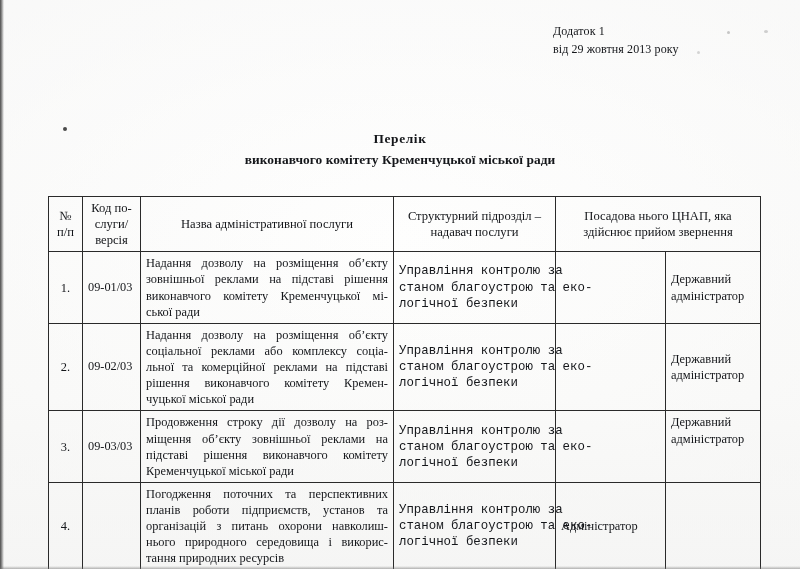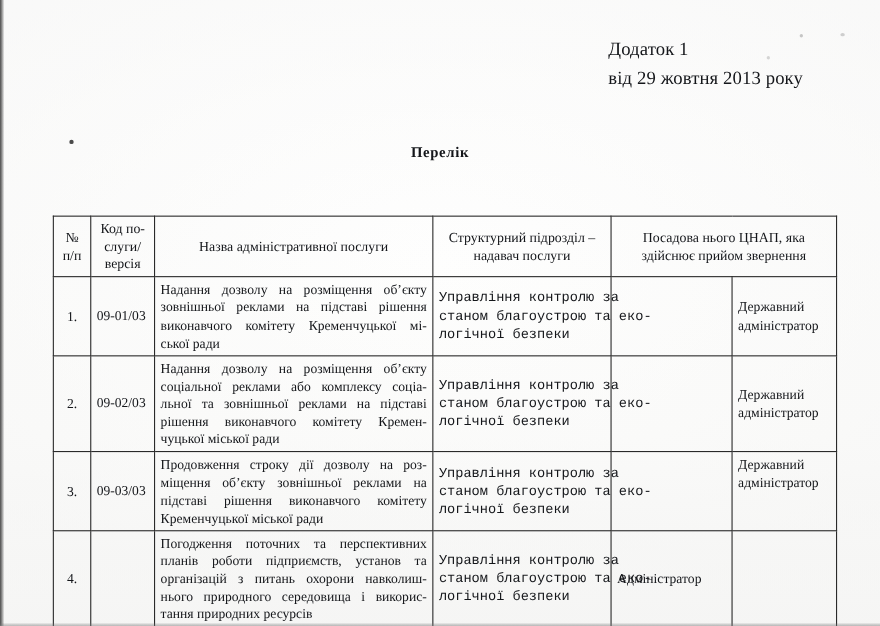--- a/index.html
+++ b/index.html
@@ -56,23 +56,23 @@
 
   .layer {
     position: relative;
     z-index: 2;
   }
 
   
   .doc-header {
     position: absolute;
     left: 553px;
-    top: 32px;
+    top: 22px;
     line-height: 1.52;
-    font-size: 17px;
+    font-size: 12px;
     letter-spacing: .1px;
     white-space: nowrap;
   }
   .doc-header div { margin: 0; }
 
   
   .doc-title {
     position: absolute;
     left: 0;
     top: 128px;
@@ -168,20 +168,21 @@
   <div class="speck" style="left:764px; top:30px; width:4px; height:3px; opacity:.45;"></div>
   <div class="speck" style="left:697px; top:51px; width:3px; height:3px; opacity:.4;"></div>
 
   <div class="doc-header layer">
     <div>Додаток 1</div>
     <div>від  29 жовтня 2013 року</div>
   </div>
 
   <div class="doc-title layer">
     <div class="t-main">Перелік</div>
+    <div>виконавчого комітету Кременчуцької міської ради</div>
   </div>
 
   <div class="tbl-wrap layer">
     <table class="svc">
       <colgroup>
         <col class="c-num">
           <col class="c-code">
           <col class="c-name">
         <col class="c-dept">
           <col class="c-offA">
@@ -231,21 +232,21 @@
             <span>адміністратор</span>
           </td>
         </tr>
 
         <tr>
           <td class="num">2.</td>
           <td class="code">09-02/03</td>
           <td class="name">
             <span>Надання дозволу на розміщення об’єкту</span>
             <span>соціальної реклами або комплексу соціа-</span>
-            <span>льної та зовнішньої реклами на підставі</span>
+            <span>льної та комерційної реклами на підставі</span>
             <span>рішення виконавчого комітету Кремен-</span>
             <span>чуцької міської ради</span>
           </td>
           <td class="dept">
             <span class="nowrapline">Управління контролю за</span><br>
             <span class="nowrapline">станом благоустрою та еко-</span><br>
             <span class="nowrapline">логічної безпеки</span>
           </td>
           <td class="off off-a"></td>
           <td class="off">

